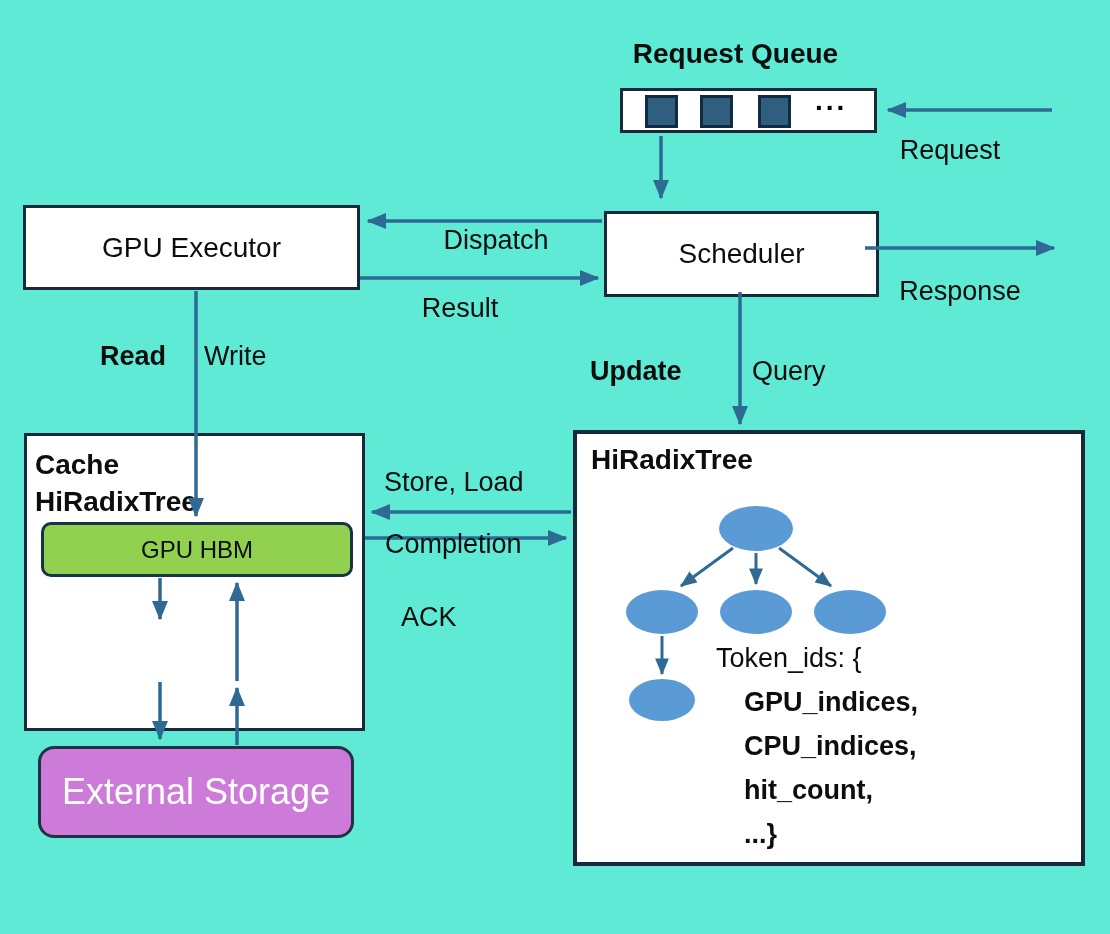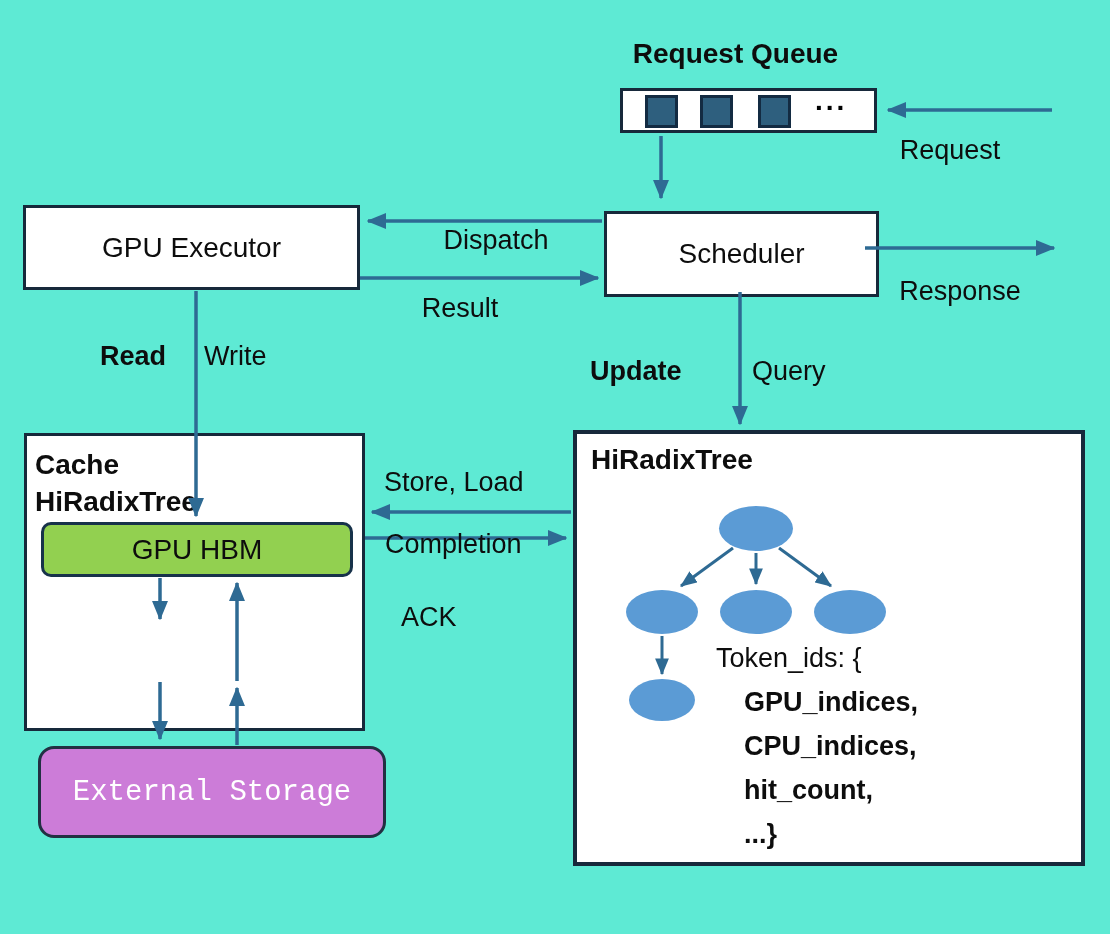--- a/index.html
+++ b/index.html
@@ -28,27 +28,27 @@
   .queue-dots{
     position:absolute;left:192px;top:-6px;font-size:28px;font-weight:bold;
     letter-spacing:3px;color:#000;
   }
   .container-box{
     position:absolute;background:#ffffff;border:3.5px solid #17293b;box-sizing:border-box;
   }
   .inner-chip{
     position:absolute;left:14px;width:312px;height:55px;border:3px solid #17324a;
     border-radius:10px;display:flex;align-items:center;justify-content:center;
-    font-size:28px;color:#0d0d0d;box-sizing:border-box;
+    font-size:24px;color:#0d0d0d;box-sizing:border-box;
   }
   .storage-chip{
-    position:absolute;left:38px;top:746px;width:348px;height:92px;
+    position:absolute;left:38px;top:746px;width:316px;height:92px;
     background:#cc7cd8;border:3px solid #223043;border-radius:16px;
     display:flex;align-items:center;justify-content:center;
-    font-size:29px;color:#ffffff;box-sizing:border-box;font-family:Liberation Mono, monospace;
+    font-size:36px;color:#ffffff;box-sizing:border-box;
   }
   .tree-node{
     position:absolute;background:#5b9bd5;border-radius:50%;
   }
   .token-block{
     position:absolute;left:716px;top:636px;font-size:27px;line-height:44px;color:#0d0d0d;
   }
   .token-block .tl{white-space:nowrap;}
   .token-block .indent{padding-left:28px;font-weight:bold;}
   svg.arrows{position:absolute;left:0;top:0;width:1110px;height:934px;pointer-events:none;}

